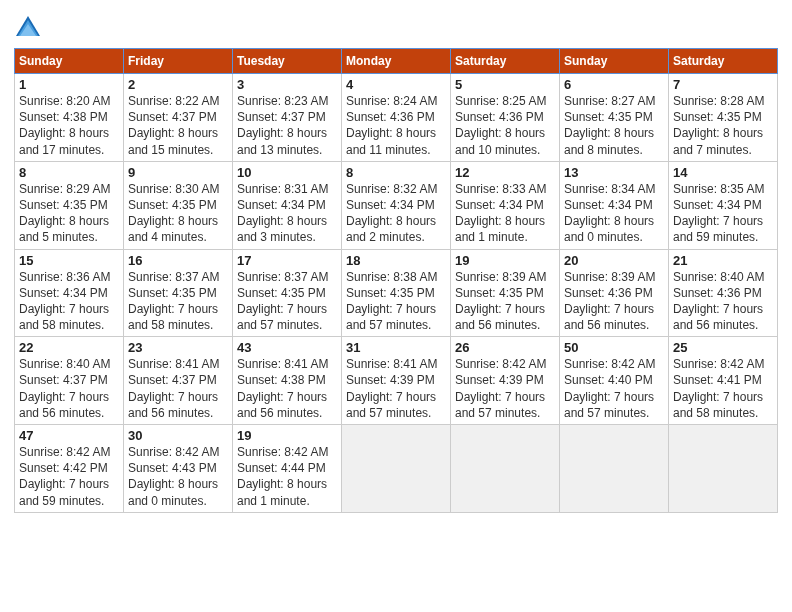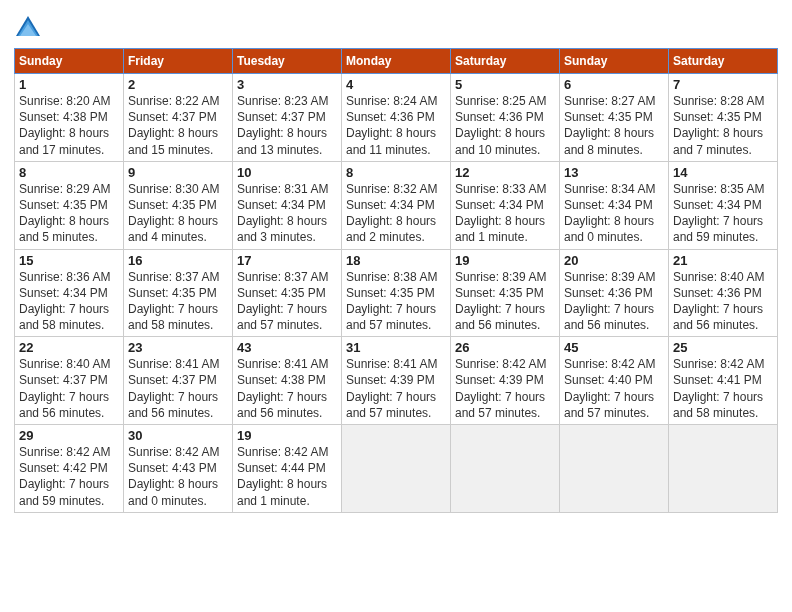--- a/index.html
+++ b/index.html
@@ -241,31 +241,31 @@
           </td>
           <td>
             <span class="day-number">31</span>
             <div class="day-info">Sunrise: 8:41 AM<br>Sunset: 4:39 PM<br>Daylight: 7 hours and 57 minutes.</div>
           </td>
           <td>
             <span class="day-number">26</span>
             <div class="day-info">Sunrise: 8:42 AM<br>Sunset: 4:39 PM<br>Daylight: 7 hours and 57 minutes.</div>
           </td>
           <td>
-            <span class="day-number">45</span>
+            <span class="day-number">50</span>
             <div class="day-info">Sunrise: 8:42 AM<br>Sunset: 4:40 PM<br>Daylight: 7 hours and 57 minutes.</div>
           </td>
           <td>
             <span class="day-number">25</span>
             <div class="day-info">Sunrise: 8:42 AM<br>Sunset: 4:41 PM<br>Daylight: 7 hours and 58 minutes.</div>
           </td>
         </tr>
         <tr>
           <td>
-            <span class="day-number">29</span>
+            <span class="day-number">47</span>
             <div class="day-info">Sunrise: 8:42 AM<br>Sunset: 4:42 PM<br>Daylight: 7 hours and 59 minutes.</div>
           </td>
           <td>
             <span class="day-number">30</span>
             <div class="day-info">Sunrise: 8:42 AM<br>Sunset: 4:43 PM<br>Daylight: 8 hours and 0 minutes.</div>
           </td>
           <td>
             <span class="day-number">19</span>
             <div class="day-info">Sunrise: 8:42 AM<br>Sunset: 4:44 PM<br>Daylight: 8 hours and 1 minute.</div>
           </td>

